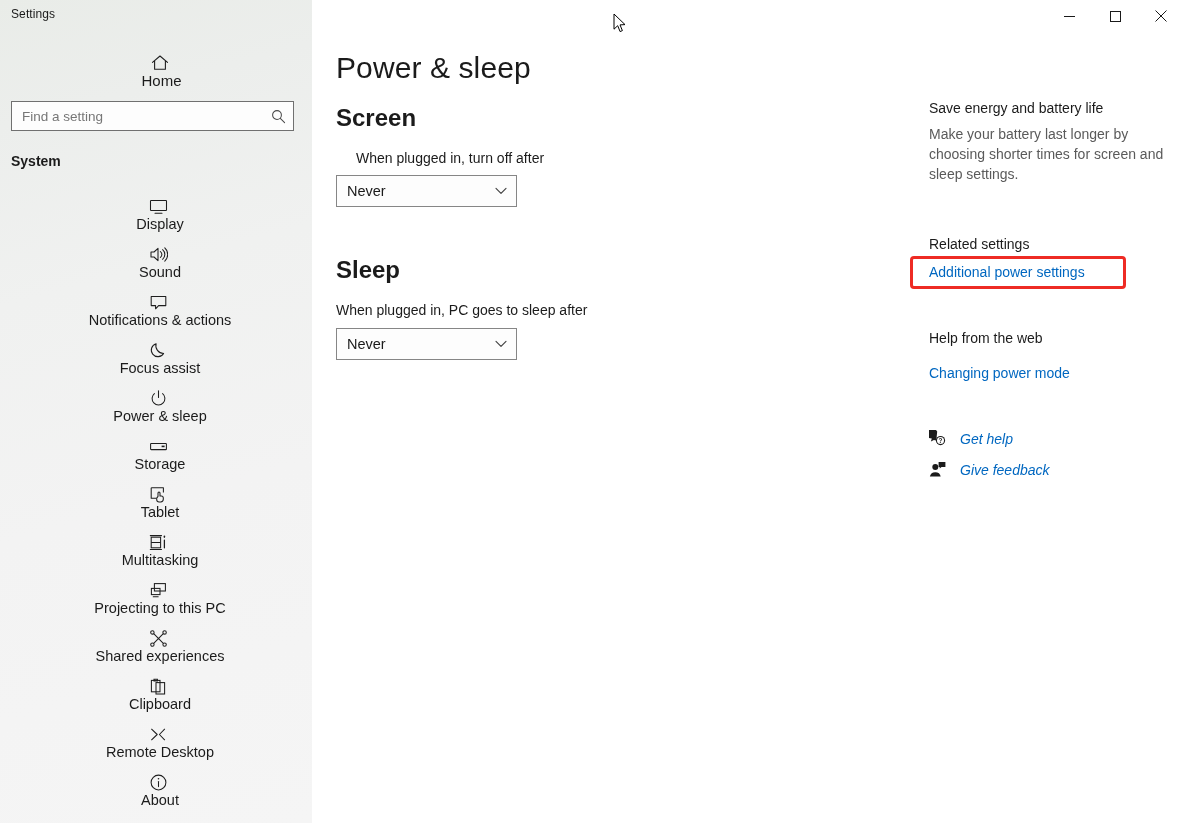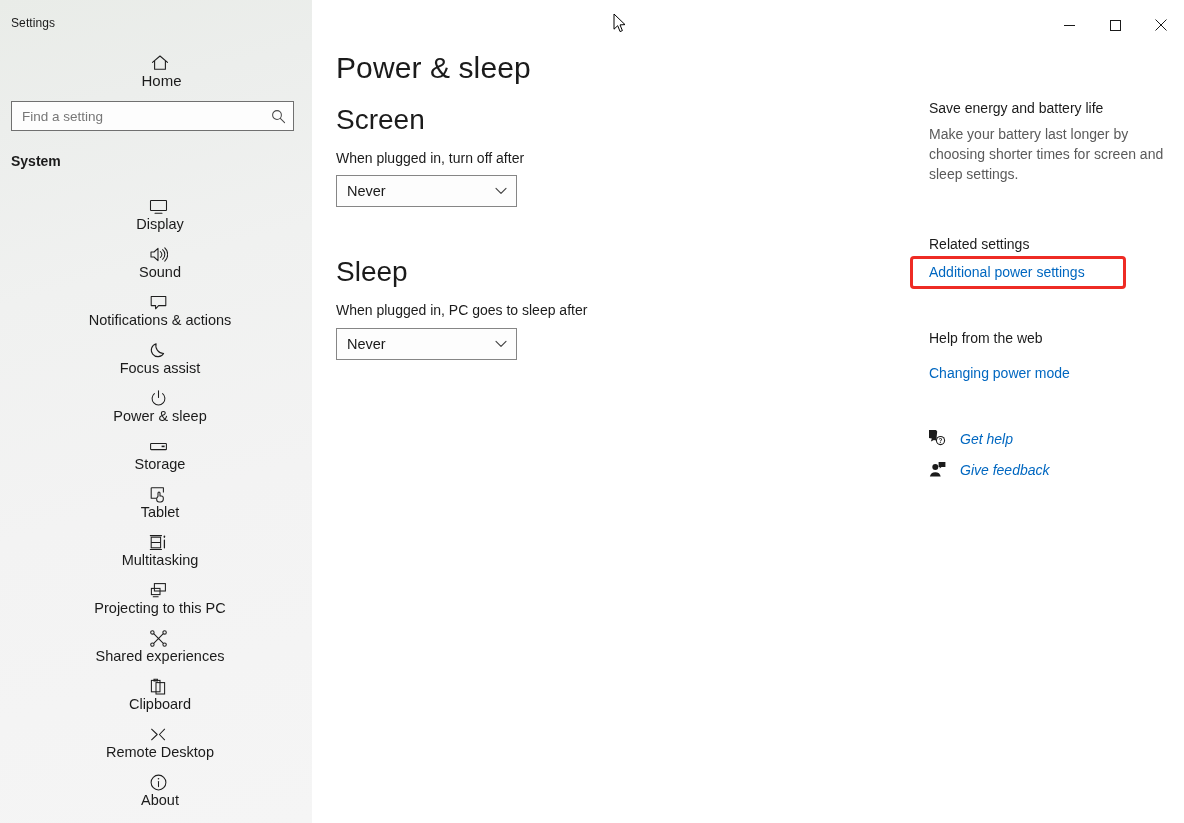--- a/index.html
+++ b/index.html
@@ -6,21 +6,21 @@
   html, body {
     width: 1184px; height: 823px;
     font-family: "Liberation Sans", sans-serif;
     background: #ffffff;
     overflow: hidden;
   }
   #app { position: relative; width: 1184px; height: 823px; }
 
   
   .titlebar {
-    position: absolute; top: 9px; left: 0; width: 1184px; height: 32px;
+    position: absolute; top: 0; left: 0; width: 1184px; height: 32px;
     z-index: 30;
   }
   .titlebar-title {
     position: absolute; left: 11px; top: 7px;
     font-size: 12px; color: #1a1a1a; letter-spacing: 0.1px;
   }
   .wincontrols {
     position: absolute; right: 0; top: 0; height: 32px;
     display: flex;
   }
@@ -90,29 +90,29 @@
     position: absolute; left: 312px; top: 32px;
     width: 600px; height: 791px;
   }
   .page-title {
     position: absolute; left: 24px; top: 19px;
     font-size: 30px; font-weight: normal; color: #1b1b1b;
     letter-spacing: 0.1px;
   }
   .section-title {
     position: absolute; left: 24px;
-    font-size: 28px; font-weight: normal; color: #1b1b1b;
+    font-size: 24px; font-weight: bold; color: #1b1b1b;
   }
   .section-title.screen { top: 72px; }
   .section-title.sleep  { top: 224px; }
   .field-label {
     position: absolute; left: 24px;
     font-size: 14px; color: #1b1b1b;
   }
-  .field-label.screen { top: 118px; }
+  .field-label.screen { top: 118px; margin-left: 20px; }
   .field-label.sleep  { top: 270px; }
   .combo {
     position: absolute; left: 24px;
     width: 181px; height: 32px;
     border: 1px solid #868686; background: #fdfdfd;
     display: flex; align-items: center; justify-content: space-between;
   }
   .combo.screen { top: 143px; }
   .combo.sleep  { top: 296px; }
   .combo-value {

